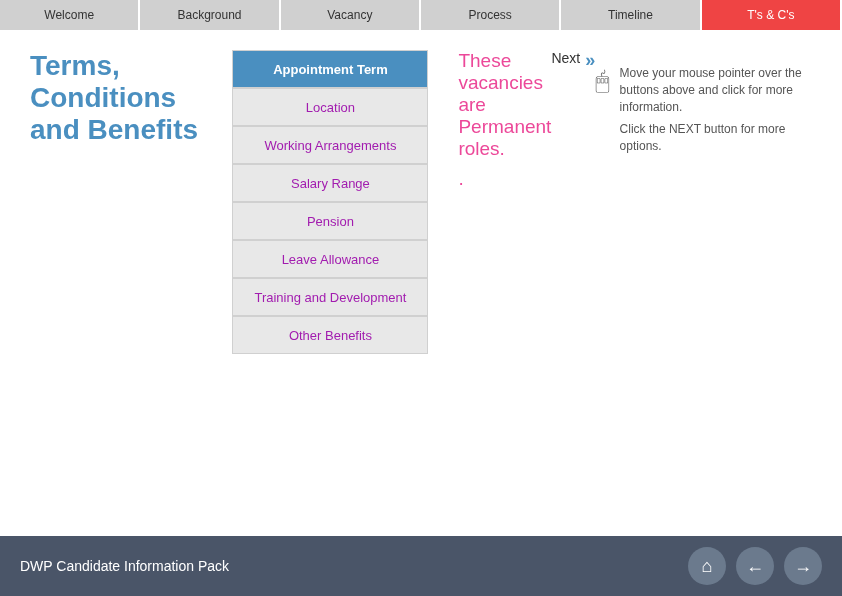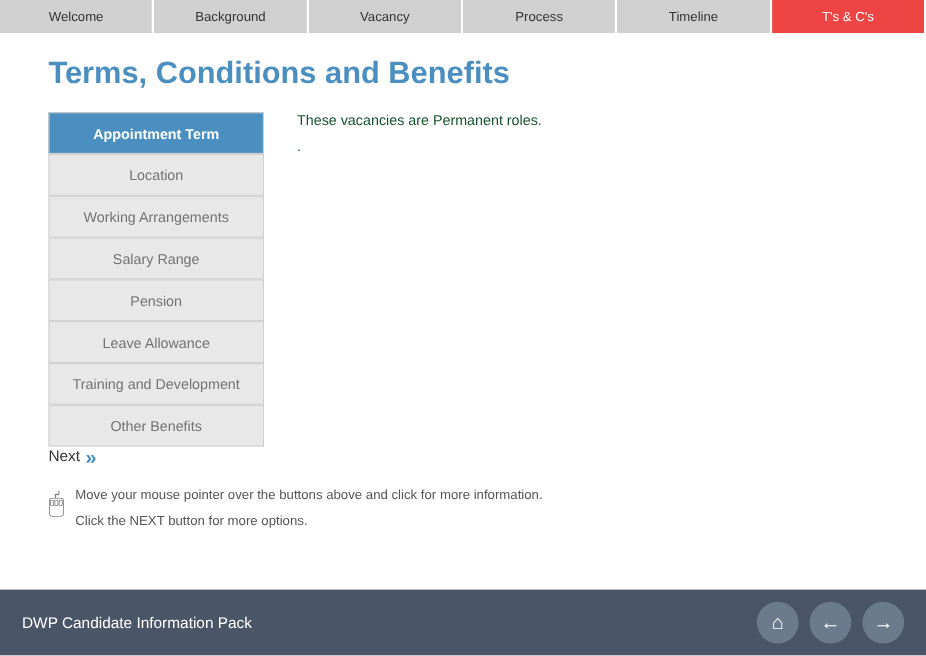--- a/index.html
+++ b/index.html
@@ -30,23 +30,23 @@
       border-right: 2px solid #fff;
       cursor: pointer;
     }
     .nav-tab.active {
       background: #ef4444;
       color: #fff;
     }
 
     
     .main-content {
-      padding: 20px 44px;
-      display: flex;
-      flex-direction: column;
+      padding: 20px 30px;
+      display: flex;
+      flex-direction: row;
     }
 
     .page-title {
       font-size: 28px;
       color: #4a8fc0;
       font-weight: bold;
       margin-bottom: 20px;
     }
 
     .content-row {
@@ -59,40 +59,40 @@
       width: 196px;
       flex-shrink: 0;
     }
 
     .menu-item {
       display: flex;
       align-items: center;
       justify-content: center;
       padding: 10px 12px;
       font-size: 13px;
-      color: #737373;
+      color: #a21caf;
       background: #e8e8e8;
       border: 1px solid #d0d0d0;
       cursor: pointer;
       text-align: center;
       min-height: 38px;
     }
 
     .menu-item.active {
       background: #4a8fc0;
       color: #fff;
       font-weight: bold;
     }
 
     
     .right-panel {
       flex: 1;
       padding-left: 10px;
-      font-size: 13px;
-      color: #14532d;
+      font-size: 19px;
+      color: #ec4899;
     }
 
     .right-panel p {
       margin-bottom: 8px;
     }
 
     
     .next-area {
       display: flex;
       align-items: flex-start;

